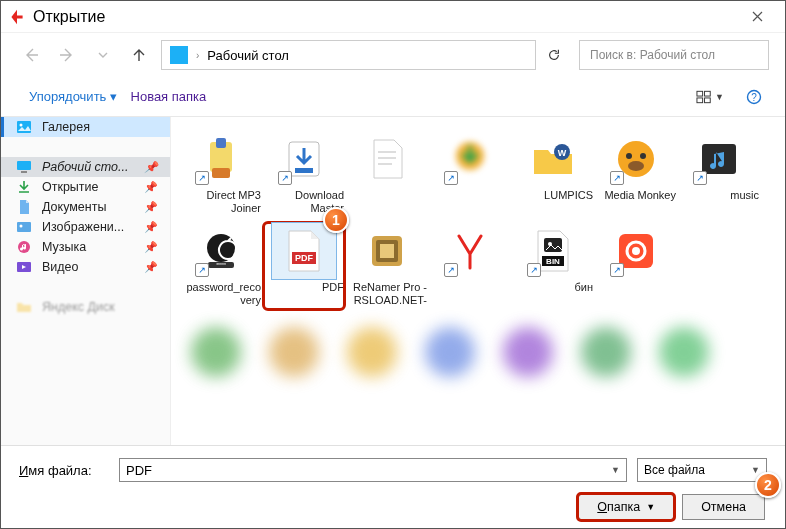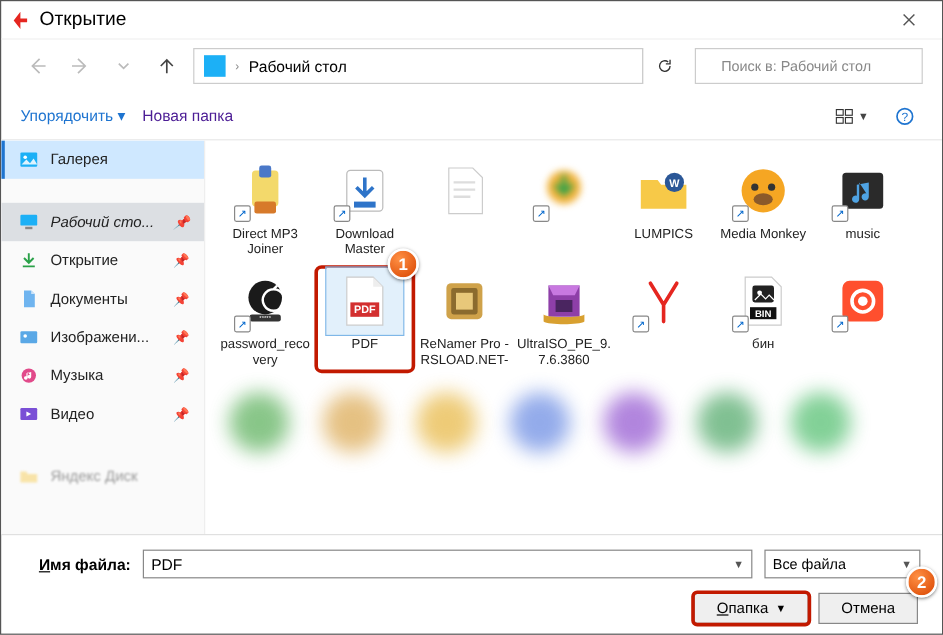--- a/index.html
+++ b/index.html
@@ -10,53 +10,53 @@
 .titlebar .title { font-size: 16px; color: #000000; flex: 1; }
 .titlebar .close { width: 40px; height: 28px; display: flex; align-items: center; justify-content: center; color: #666; }
 
 .navbar { height: 44px; display: flex; align-items: center; padding: 0 16px; gap: 8px; }
 .navbtn { width: 28px; height: 28px; display: flex; align-items: center; justify-content: center; color: #444; }
 .navbtn.disabled { color: #bbb; }
 .addrbar { flex: 1; height: 30px; border: 1px solid #ccc; display: flex; align-items: center; padding: 0 8px; gap: 8px; font-size: 13px; }
 .addrbar .deskicon { width: 18px; height: 18px; background: #1cb0f6; display: inline-block; }
 .addrbar .chev { color: #888; font-size: 10px; }
 .refreshslot { width: 36px; height: 30px; border-left: 1px solid #ccc; display: flex; align-items: center; justify-content: center; margin-left: -9px; }
-.searchbox { width: 190px; height: 30px; border: 1px solid #ccc; padding: 0 21px; font-size: 12px; color: #888; display: flex; align-items: center; gap: 6px; }
+.searchbox { width: 190px; height: 30px; border: 1px solid #ccc; padding: 0 10px; font-size: 12px; color: #888; display: flex; align-items: center; gap: 6px; }
 
 .toolbar { height: 40px; display: flex; align-items: center; padding: 0 16px; gap: 14px; border-bottom: 1px solid #e8e8e8; }
-.toolbar .org { color: #1e74d0; font-size: 13px; }
+.toolbar .org { color: #1e74d0; font-size: 13px; margin-left: 12px; }
 .toolbar .newf { color: #4c1d95; font-size: 13px; }
 .toolbar .spacer { flex: 1; }
 .toolbar .viewbtn, .toolbar .helpbtn { width: 30px; height: 28px; display: flex; align-items: center; justify-content: center; color: #444; border: 1px solid transparent; }
 
 .body { display: flex; height: 328px; }
 .sidebar { width: 170px; background: #fafafa; border-right: 1px solid #eee; overflow: hidden; }
-.side-item { height: 32px; display: flex; align-items: center; padding: 0 12px; gap: 10px; font-size: 12.5px; color: #222; border-left: 3px solid transparent; }
+.side-item { height: 20px; display: flex; align-items: center; padding: 0 12px; gap: 10px; font-size: 12.5px; color: #222; border-left: 3px solid transparent; }
 .side-item.gallery { background: #cfe8ff; border-left-color: #1e74d0; font-weight: 400; }
 .side-item.selected { background: #dcdfe3; font-style: italic; }
 .side-item .pin { margin-left: auto; color: #888; font-size: 11px; }
 .side-gap { height: 20px; }
 
 .grid-area { flex: 1; padding: 14px 10px; position: relative; overflow: hidden; }
 .grid { display: grid; grid-template-columns: repeat(7, 80px); gap: 6px 3px; }
 .file { width: 80px; text-align: center; font-size: 11px; color: #222; position: relative; }
 .file .iconbox { width: 64px; height: 56px; margin: 0 auto 2px; display: flex; align-items: center; justify-content: center; position: relative; }
-.file .label { line-height: 1.2; word-break: break-word; min-height: 28px; }
+.file .label { line-height: 1.2; word-break: break-word; min-height: 28px; text-align: right; }
 .file.selected .iconbox { outline: 1px solid #7fb7e8; background: #e2f0fb; }
 .file.selected { outline: 3px solid #c21900; outline-offset: -1px; border-radius: 4px; }
 .shortcut-arrow { position: absolute; bottom: 2px; left: 6px; width: 14px; height: 14px; background: #fff; border: 1px solid #888; border-radius: 2px; display: flex; align-items: center; justify-content: center; font-size: 9px; color: #0066cc; }
 
 .blurrow { margin-top: 18px; display: flex; gap: 28px; padding-left: 10px; }
 .blurblob { width: 50px; height: 50px; border-radius: 50%; filter: blur(8px); opacity: .65; }
 
 .marker { position: absolute; width: 26px; height: 26px; border-radius: 50%; background: radial-gradient(circle at 35% 30%, #ff9044, #d84400); border: 2px solid #fff; box-shadow: 0 1px 3px rgba(0,0,0,.5); color: #fff; font-weight: bold; font-size: 14px; display: flex; align-items: center; justify-content: center; z-index: 50; }
 
 .footer { border-top: 1px solid #e0e0e0; padding: 12px 18px 14px; }
 .fn-row { display: flex; align-items: center; gap: 10px; }
-.fn-label { font-size: 13px; width: 90px; text-align: right; font-weight: bold; }
+.fn-label { font-size: 13px; width: 90px; text-align: left; }
 .fn-label span { text-decoration: underline; }
 .fn-input { flex: 1; height: 24px; border: 1px solid #888; padding: 0 6px; font-size: 13px; display: flex; align-items: center; justify-content: space-between; }
 .fn-filter { width: 130px; height: 24px; border: 1px solid #888; padding: 0 6px; font-size: 12px; display: flex; align-items: center; justify-content: space-between; }
 .fn-filter-wrap { position: relative; }
 .btn-row { display: flex; justify-content: flex-end; gap: 8px; margin-top: 12px; padding-right: 2px; position: relative; }
 .btn { height: 26px; padding: 0 18px; border: 1px solid #888; background: #efefef; font-size: 12.5px; display: flex; align-items: center; }
 .btn.primary { outline: 3px solid #c21900; outline-offset: -1px; border-radius: 3px; }
 .btn .u { text-decoration: underline; }
 
 
@@ -308,31 +308,20 @@
               <rect x="8" y="8" width="30" height="30" rx="4" fill="#cfa24a"></rect>
               <rect x="12" y="12" width="22" height="22" rx="2" fill="#8b6b2e"></rect>
               <rect x="16" y="16" width="14" height="14" fill="#e8c87a"></rect>
             </svg>
           </div>
           <div class="label">ReNamer Pro -RSLOAD.NET-</div>
         </div>
         <div class="file">
           <div class="iconbox">
             <svg width="46" height="46" viewBox="0 0 46 46">
-              <path d="M10 10h26v26H10z" fill="#8e3fa8"></path>
-              <path d="M10 10h26l-4 8H14z" fill="#c878e0"></path>
-              <rect x="16" y="22" width="14" height="10" fill="#4a2560"></rect>
-              <path d="M6 34c4 3 30 3 34 0v6c-4 3-30 3-34 0z" fill="#d8a030"></path>
-            </svg>
-          </div>
-          <div class="label">UltraISO_PE_9.7.6.3860</div>
-        </div>
-        <div class="file">
-          <div class="iconbox">
-            <svg width="46" height="46" viewBox="0 0 46 46">
               <path d="M12 8 L23 26 L34 8 M23 26 V40" stroke="#e52620" stroke-width="3" fill="none" stroke-linecap="round"></path>
             </svg>
             <div class="shortcut-arrow">↗</div>
           </div>
         </div>
         <div class="file">
           <div class="iconbox">
             <svg width="46" height="46" viewBox="0 0 46 46">
               <path d="M8 3h22l8 8v32H8z" fill="#fff" stroke="#ccc"></path>
               <rect x="14" y="10" width="18" height="14" rx="2" fill="#222"></rect>

